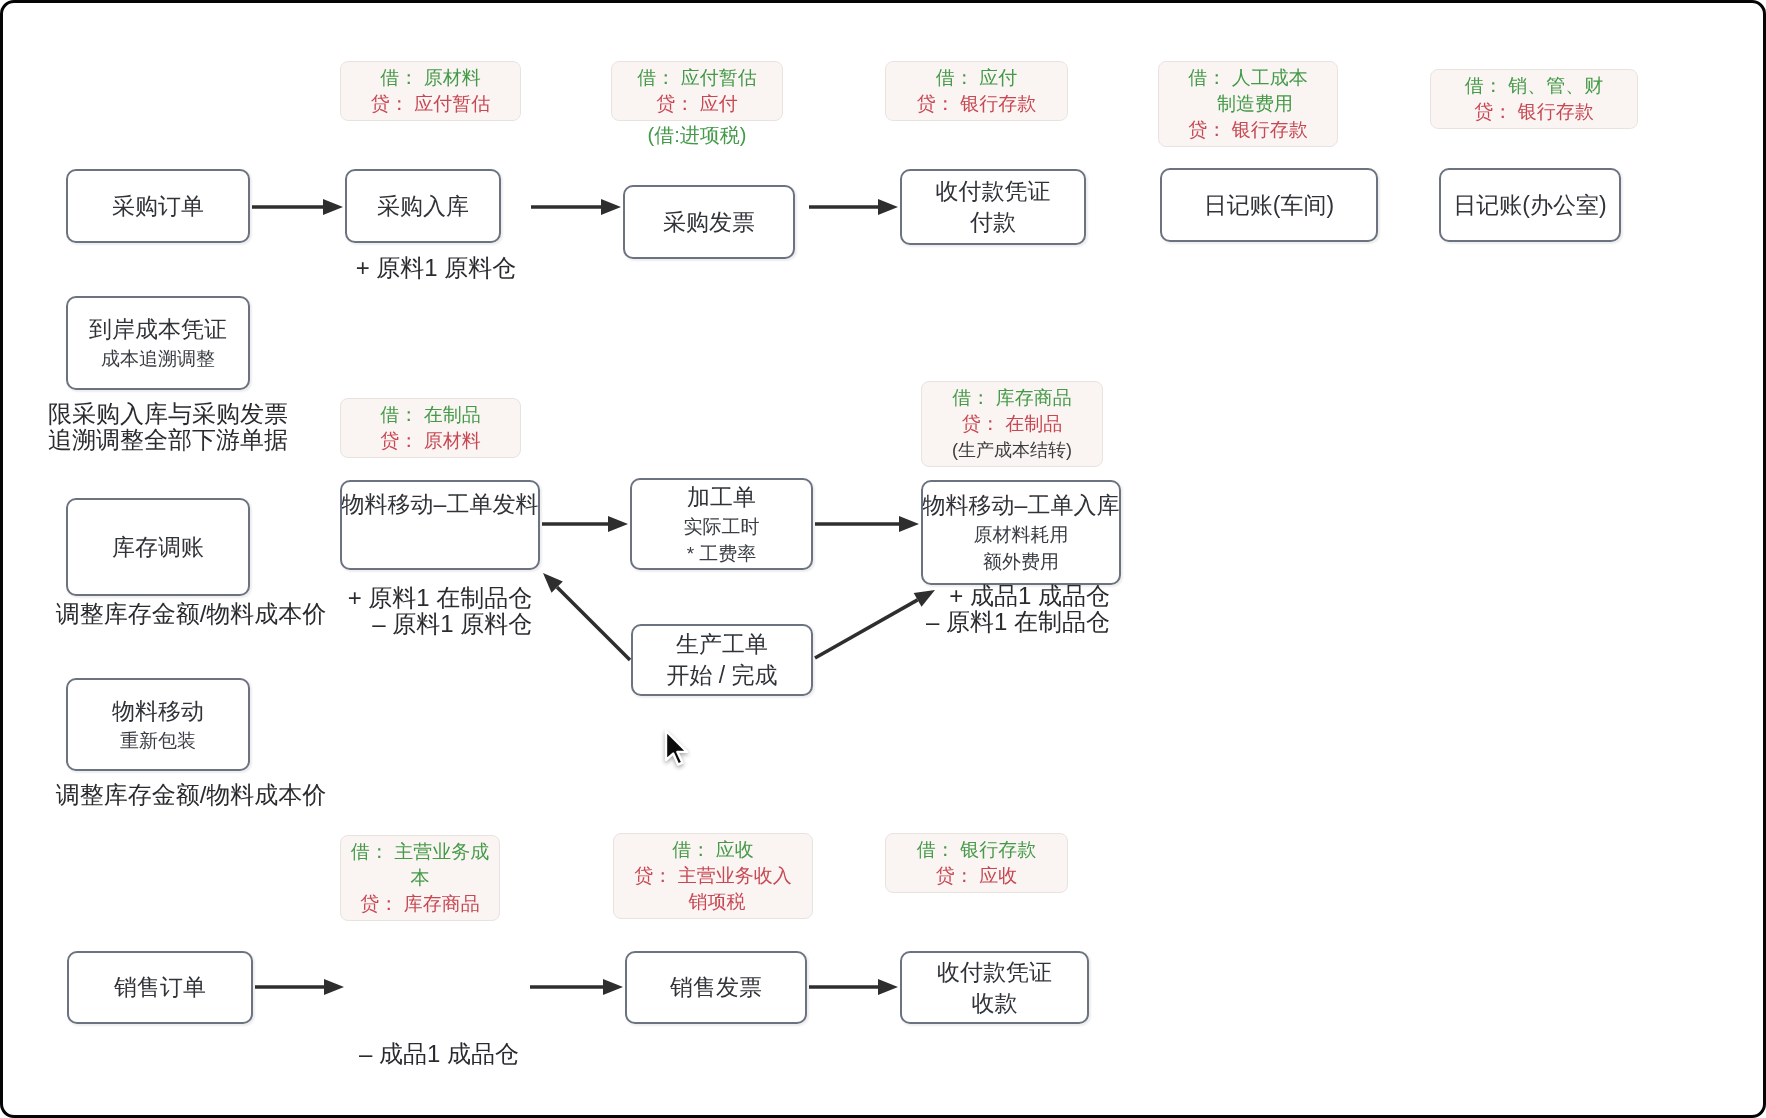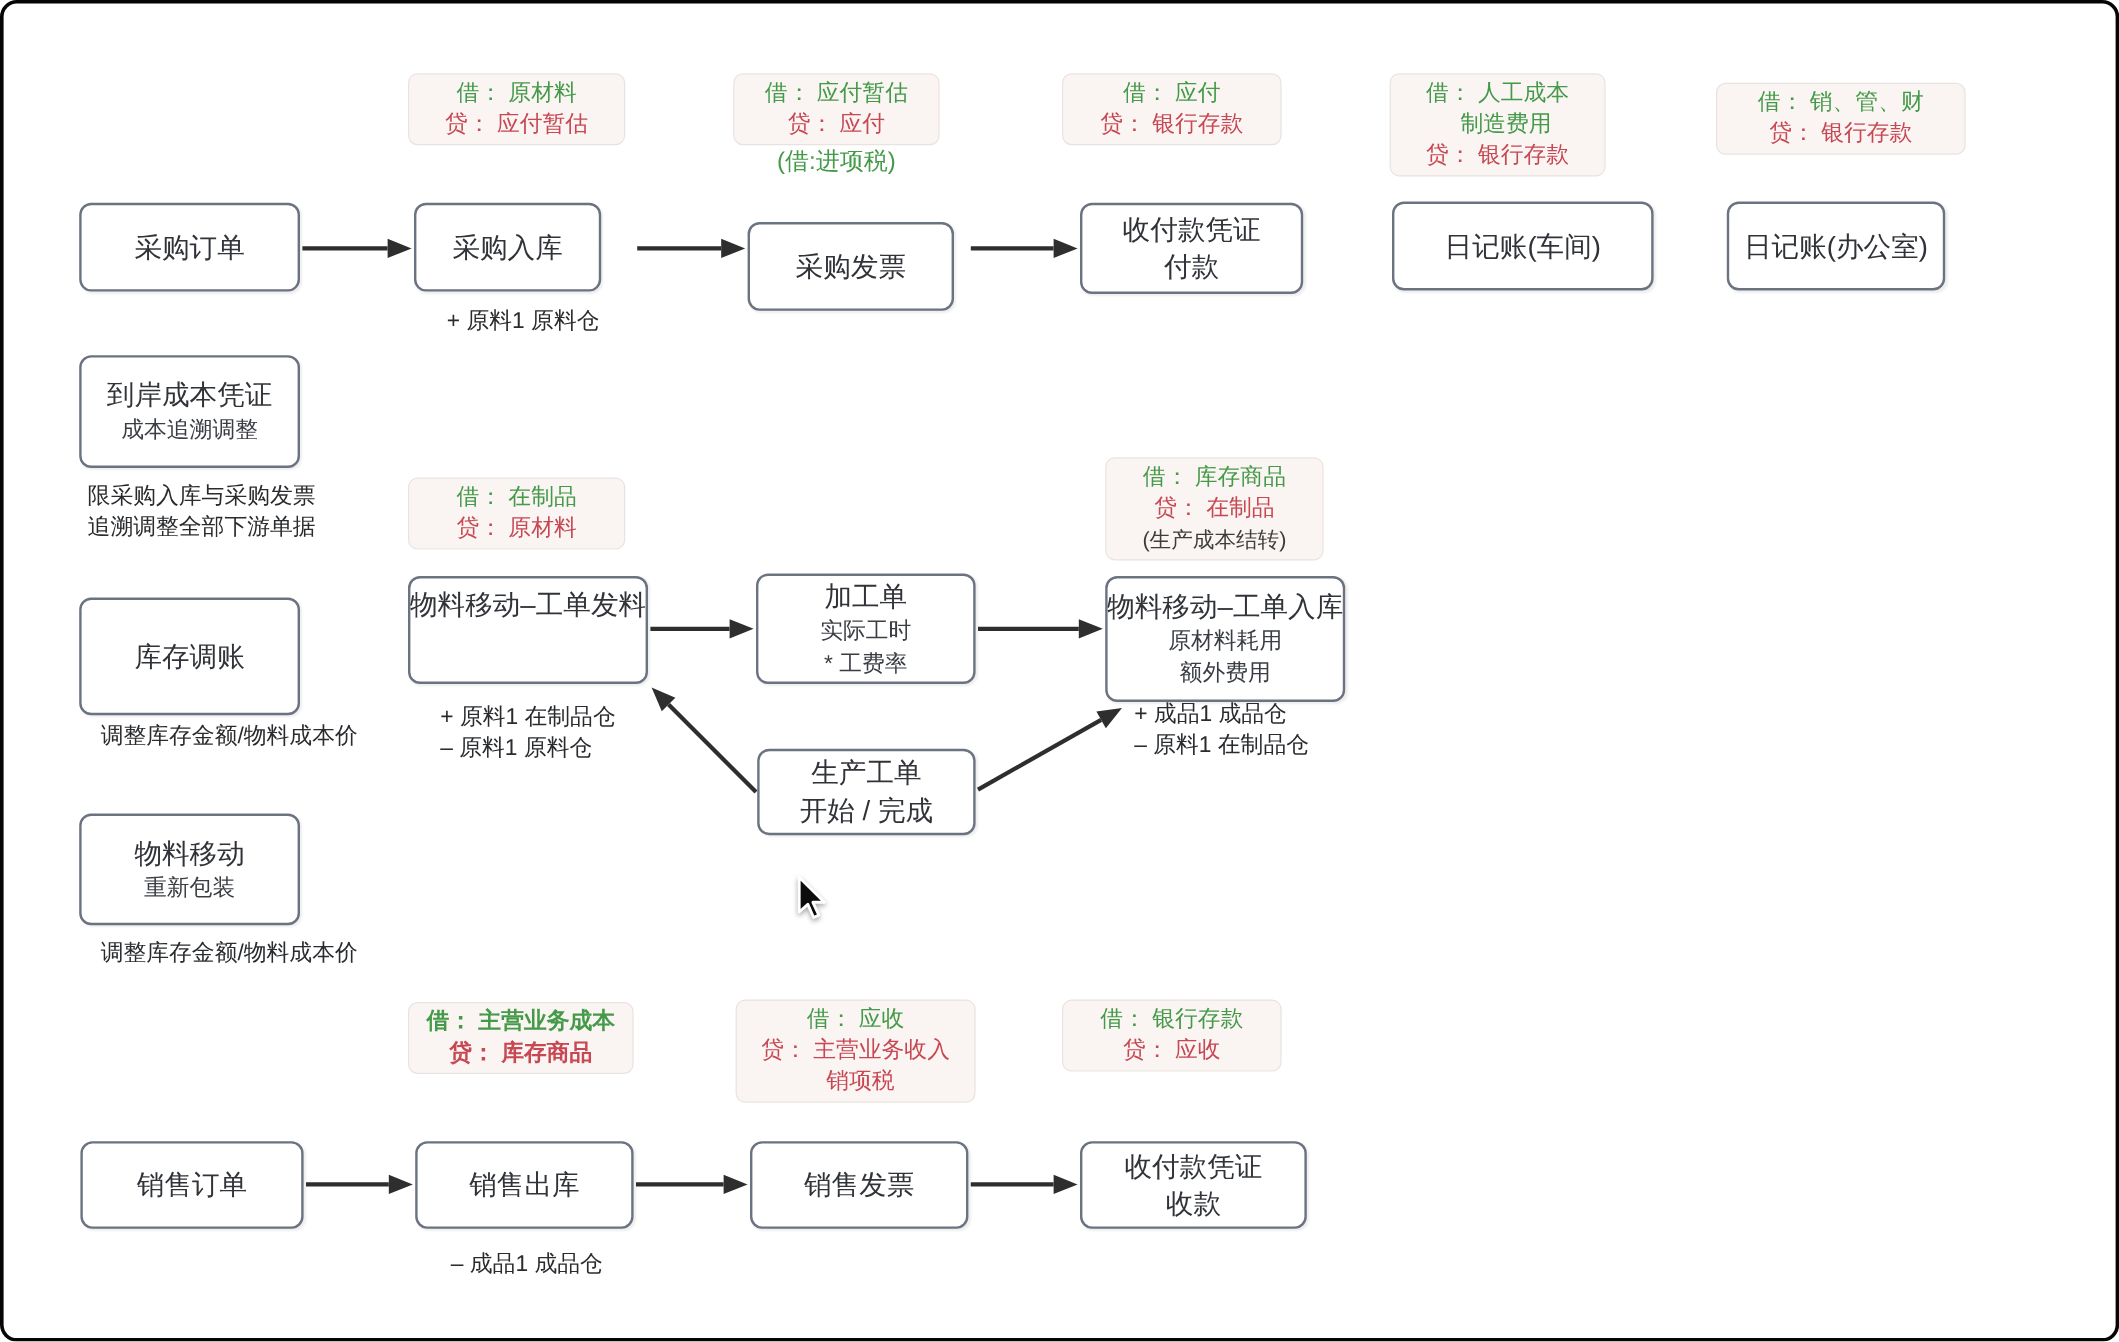--- a/index.html
+++ b/index.html
@@ -12,21 +12,21 @@
   .box.vtop{justify-content:flex-start;padding-top:7px;}
   .box .t{font-size:23px;line-height:31px;color:var(--box-text,#303338);white-space:nowrap;}
   .box .s{font-size:19px;line-height:27px;color:#3a3e44;white-space:nowrap;}
   .anno{position:absolute;box-sizing:border-box;}
   .anno-box{background:var(--anno-bg,#faf5f3);border:1.5px solid var(--anno-border,#e9e3e0);border-radius:8px;
             padding:3px 6px;text-align:center;font-size:19px;line-height:26px;box-sizing:border-box;}
   .anno-after{text-align:center;font-size:20px;line-height:24px;margin-top:2px;}
   .green{color:var(--green,#449a48);}
   .red{color:var(--red,#c74853);}
   .gray{color:#3d3d3d;font-size:18px;}
-  .caption{position:absolute;transform:translateX(-50%);text-align:left;font-size:19px;line-height:26px;
+  .caption{position:absolute;transform:translateX(-50%);text-align:right;font-size:24px;line-height:26px;
            color:#292b2e;white-space:nowrap;}
   #arrow-layer{position:absolute;left:0;top:0;width:1766px;height:1118px;pointer-events:none;}
   #cursor{position:absolute;filter:drop-shadow(0 2px 2px rgba(0,0,0,0.35));}
 </style>
 </head>
 <body>
 
 <div id="stage">
   <div id="frame" style="background: rgb(255, 255, 255);">
     <svg id="arrow-layer">
@@ -115,23 +115,20 @@
         <div class="s">原材料耗用</div>
         <div class="s">额外费用</div>
       </div>
       <div class="box" style="left: 628px; top: 621px; width: 182px; height: 72px;">
         <div class="t">生产工单</div>
         <div class="t">开始 / 完成</div>
       </div>
       <div class="box" style="left: 64px; top: 948px; width: 186px; height: 73px;">
         <div class="t">销售订单</div>
       </div>
-      <div class="box" style="left: 343px; top: 948px; width: 182px; height: 73px;">
-        <div class="t">销售出库</div>
-      </div>
       <div class="box" style="left: 622px; top: 948px; width: 182px; height: 73px;">
         <div class="t">销售发票</div>
       </div>
       <div class="box" style="left: 897px; top: 948px; width: 189px; height: 73px;">
         <div class="t">收付款凭证</div>
         <div class="t">收款</div>
       </div>
       <div class="anno" style="left: 337px; top: 58px; width: 181px;">
         <div class="anno-box">
           <div class="green">借： 原材料</div>
@@ -170,21 +167,21 @@
           <div class="red">贷： 原材料</div>
         </div>
       </div>
       <div class="anno" style="left: 918px; top: 378px; width: 182px;">
         <div class="anno-box">
           <div class="green">借： 库存商品</div>
           <div class="red">贷： 在制品</div>
           <div class="gray">(生产成本结转)</div>
         </div>
       </div>
-      <div class="anno" style="left: 337px; top: 832px; width: 188px; font-weight: bold;">
+      <div class="anno" style="left: 337px; top: 832px; width: 160px;">
         <div class="anno-box">
           <div class="green">借： 主营业务成本</div>
           <div class="red">贷： 库存商品</div>
         </div>
       </div>
       <div class="anno" style="left: 610px; top: 830px; width: 200px;">
         <div class="anno-box">
           <div class="green">借： 应收</div>
           <div class="red">贷： 主营业务收入</div>
           <div class="red" style="margin-left: 8px;">销项税</div>

